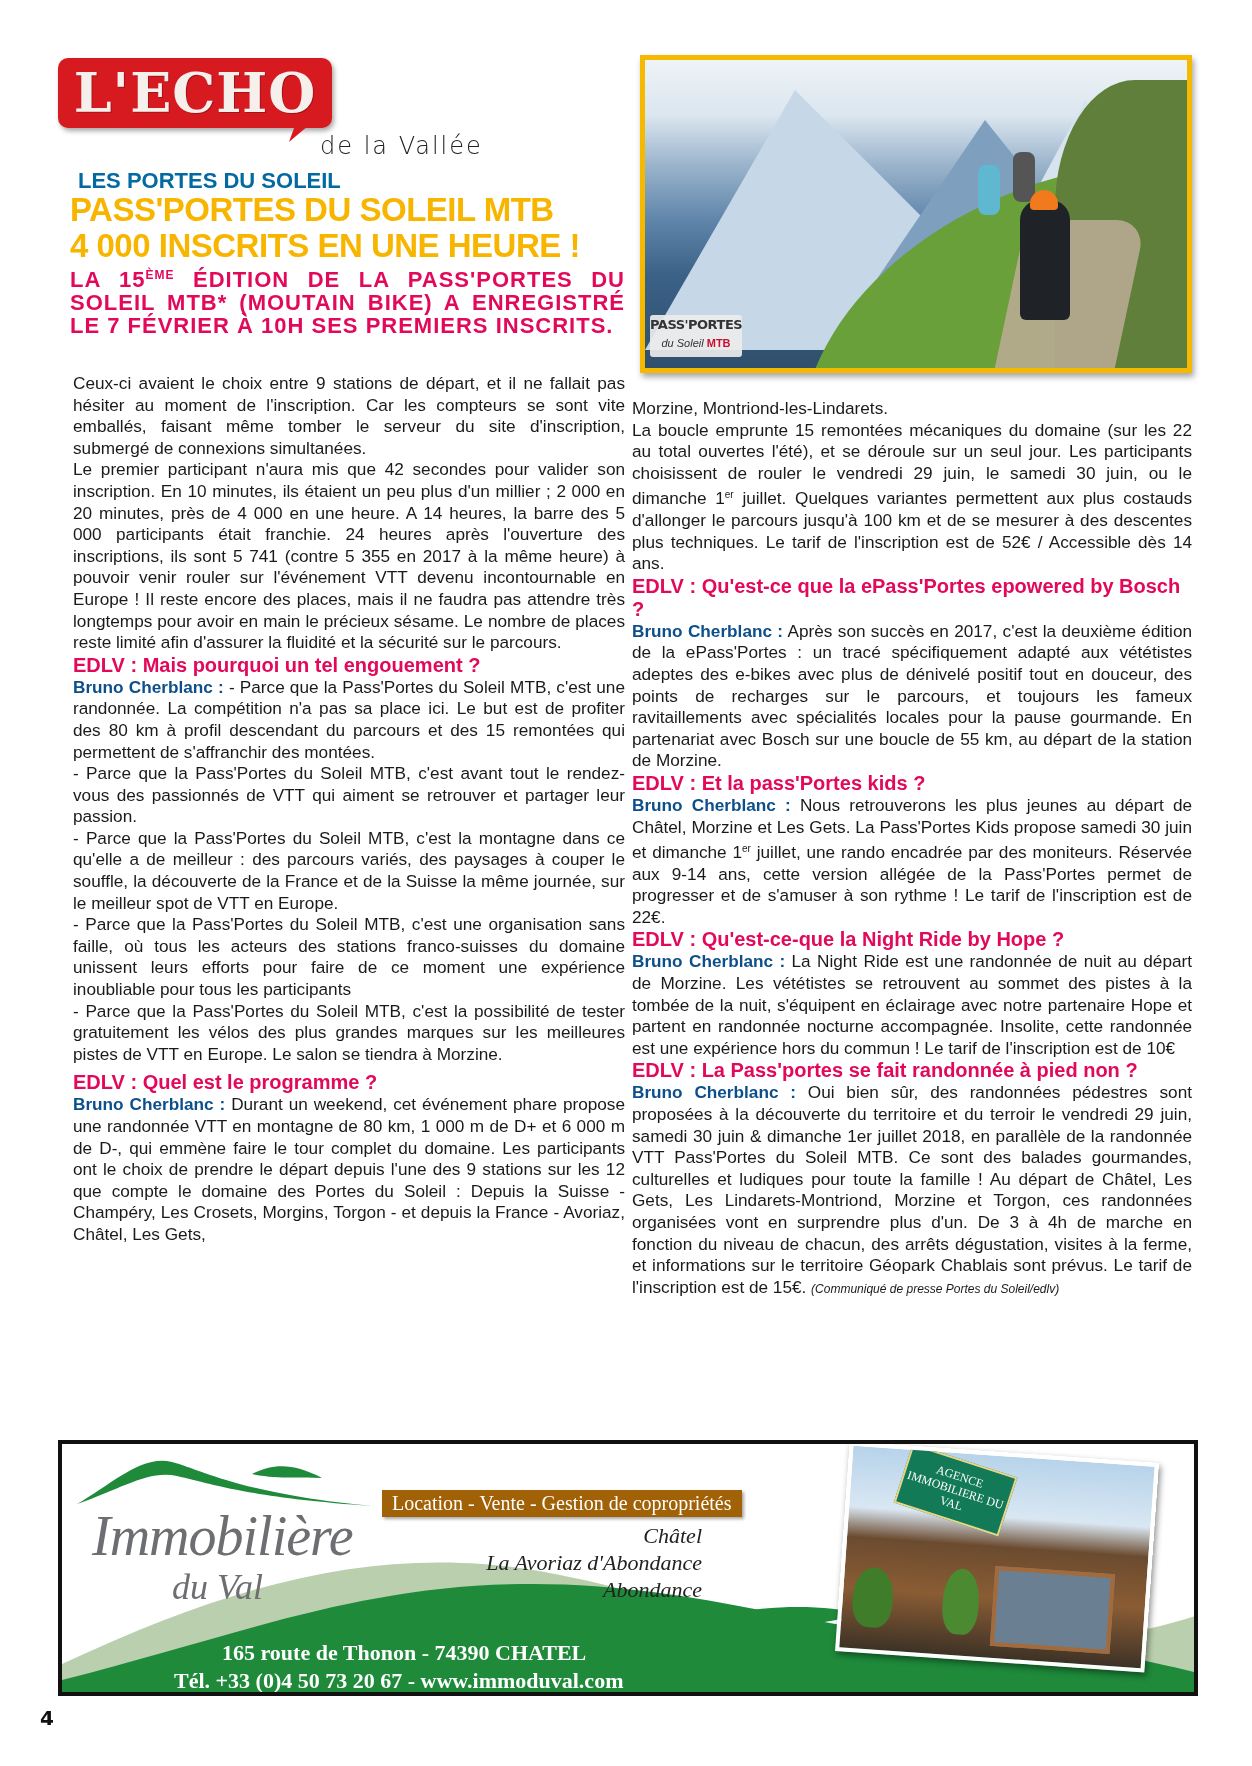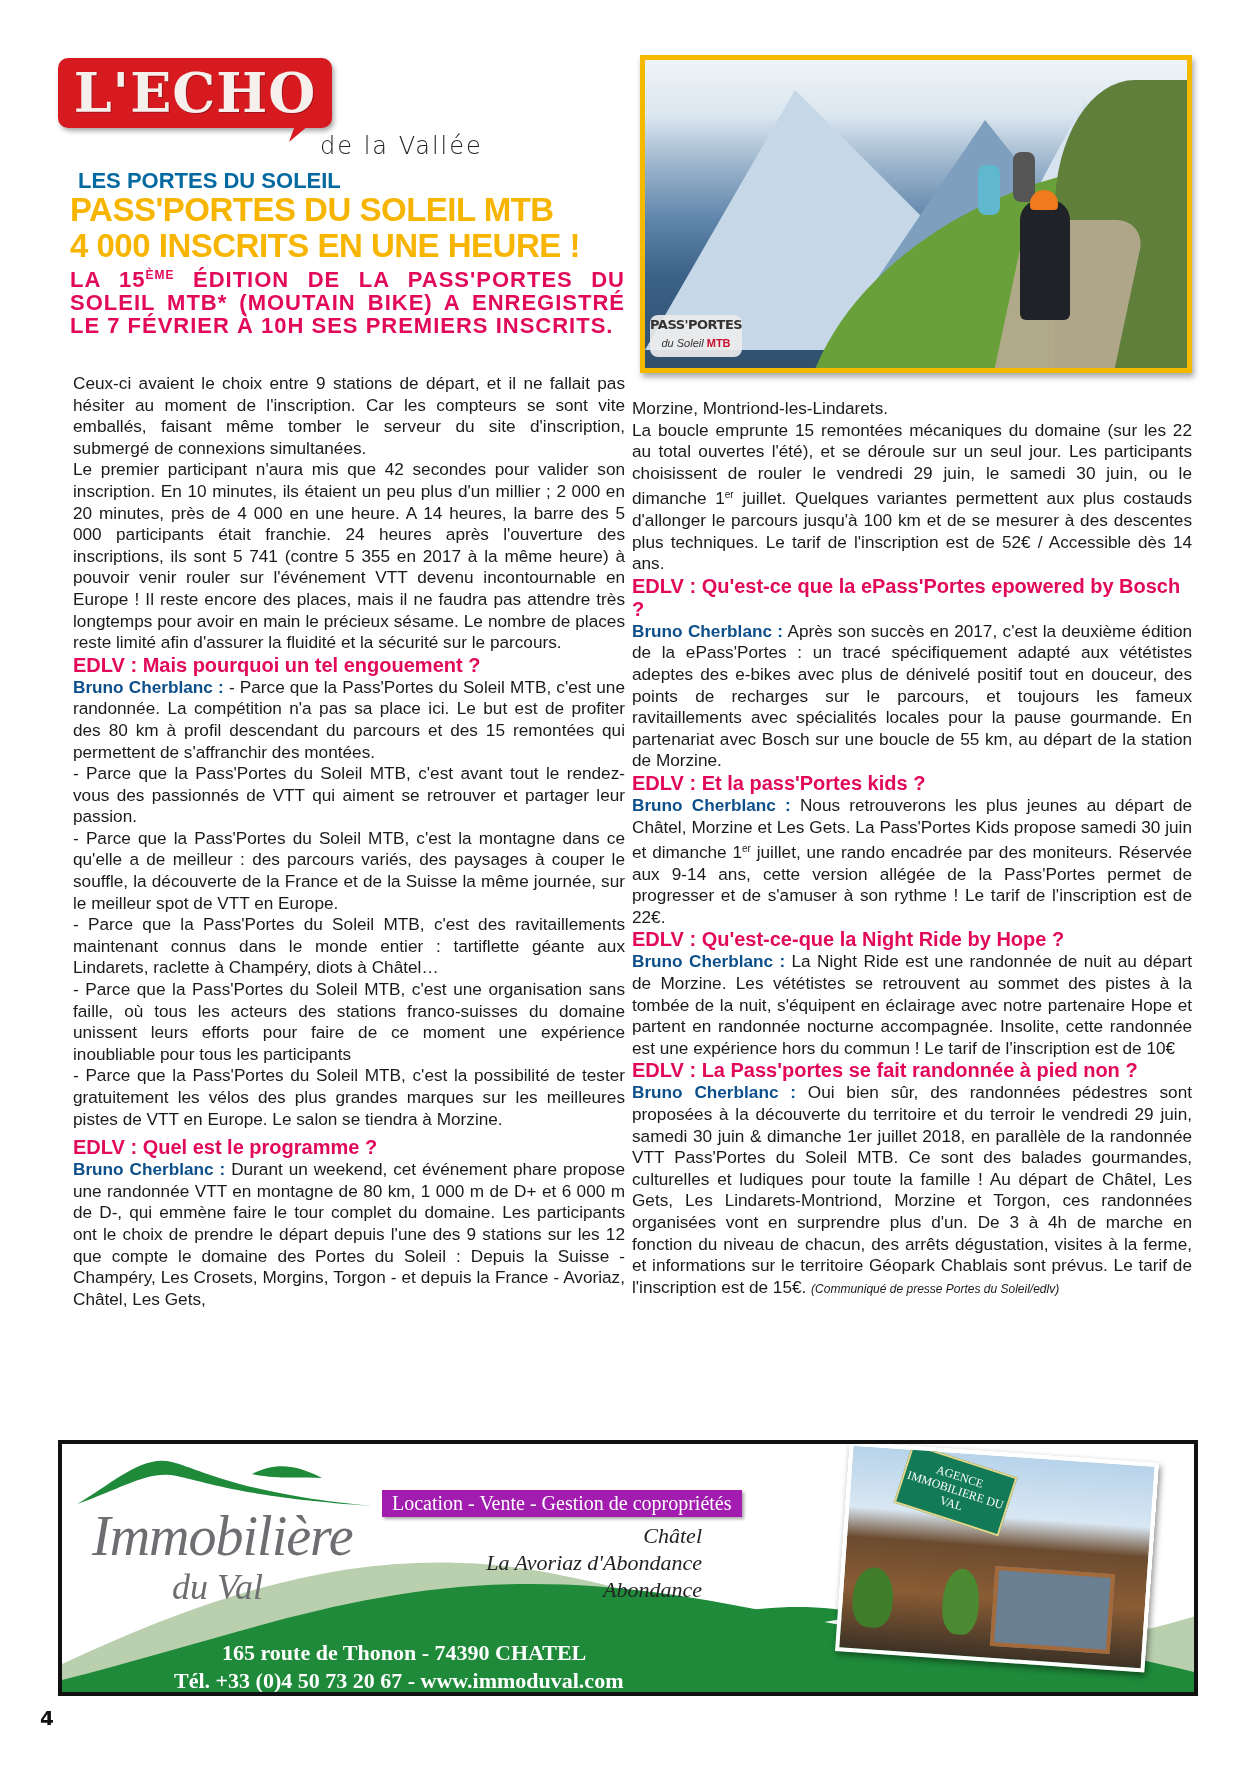--- a/index.html
+++ b/index.html
@@ -41,42 +41,42 @@
   .photo .hill2 { position: absolute; left: 410px; top: 20px; width: 200px; height: 320px; background: #5f7f3b;
                   border-radius: 40% 10% 0 0; }
   .photo .trail { position: absolute; left: 360px; top: 160px; width: 120px; height: 200px; background: #b8ab92;
                   transform: skewX(-12deg); border-radius: 30px 30px 0 0; opacity: 0.9; }
   .photo .rider { position: absolute; left: 375px; top: 140px; width: 50px; height: 120px; background: #1f2328;
                   border-radius: 20px 20px 6px 6px; }
   .photo .helmet { position: absolute; left: 385px; top: 130px; width: 28px; height: 20px; background: #f07a1c; border-radius: 14px 14px 4px 4px; }
   .photo .rider2 { position: absolute; left: 333px; top: 105px; width: 22px; height: 50px; background: #5fb7d0; border-radius: 8px; }
   .photo .rider3 { position: absolute; left: 368px; top: 92px; width: 22px; height: 50px; background: #555; border-radius: 8px; }
   .badge { position: absolute; left: 5px; top: 255px; width: 92px; height: 42px; background: rgba(235,235,235,0.92);
-           border-radius: 8px; text-align: center; }
+           border-radius: 3px; text-align: center; }
   .badge-top { display: block; font-family: "DejaVu Sans", sans-serif; font-weight: bold; font-size: 13px; color: #333; line-height: 20px; letter-spacing: -0.5px; }
   .badge-bot { display: block; font-size: 11px; line-height: 16px; }
   .badge-du { font-style: italic; color: #333; }
   .badge-mtb { font-weight: bold; color: #c8102e; }
 
   
   .col { position: absolute; font-size: 17.2px; line-height: 21.6px; text-align: justify; color: #1a1a1a; }
   .col p { margin: 0; }
   .col .q { color: #e2085a; font-weight: bold; font-size: 20px; line-height: 23px; text-align: left; }
   .col .who { color: #0d4f8b; font-weight: bold; }
   .col sup { font-size: 10px; vertical-align: 6px; }
   .col .credit { font-style: italic; font-size: 12px; }
   .col-left { left: 73px; top: 373px; width: 552px; }
   .col-right { left: 632px; top: 398px; width: 560px; }
 
   
   .ad { position: absolute; left: 58px; top: 1440px; width: 1140px; height: 256px; border: 4px solid #111; background: #ffffff; overflow: hidden; }
   .ad-swoosh { position: absolute; left: 10px; top: 10px; width: 300px; height: 56px; }
   .ad-name1 { position: absolute; left: 30px; top: 60px; font-family: "Liberation Serif", serif; font-style: italic; font-size: 56px; color: #6d6e71; letter-spacing: -1px; }
   .ad-name2 { position: absolute; left: 110px; top: 122px; font-family: "Liberation Serif", serif; font-style: italic; font-size: 36px; color: #6d6e71; }
-  .ad-tag { position: absolute; left: 320px; top: 46px; background: #a21caf; color: #fff; padding: 2px 10px; font-family: "Liberation Serif", serif;
+  .ad-tag { position: absolute; left: 320px; top: 46px; background: #a16207; color: #fff; padding: 2px 10px; font-family: "Liberation Serif", serif;
             font-size: 20px; box-shadow: 2px 2px 3px rgba(0,0,0,0.35); }
   .ad-towns { position: absolute; left: 380px; top: 78px; width: 260px; text-align: right; font-family: "Liberation Serif", serif; font-style: italic;
               font-size: 22px; line-height: 27px; color: #222; }
   .ad-waves { position: absolute; left: 0; top: 0; width: 1140px; height: 256px; }
   .ad-address { position: absolute; left: 160px; top: 196px; font-family: "Liberation Serif", serif; font-weight: bold; font-size: 22px; color: #fff; }
   .ad-phone { position: absolute; left: 112px; top: 224px; font-family: "Liberation Serif", serif; font-weight: bold; font-size: 22px; color: #fff; }
   .ad-photo { position: absolute; left: 780px; top: 8px; width: 310px; height: 210px; transform: rotate(4deg);
               background: linear-gradient(180deg, #b7d3ea 0%, #d9e7f3 30%, #6b4b2f 45%, #8a5c34 70%, #3d3226 100%);
               border: 4px solid #fff; box-shadow: 2px 3px 6px rgba(0,0,0,0.45); overflow: hidden; }
   .ad-sign { position: absolute; left: 50px; top: 6px; width: 110px; height: 62px; background: #137a57; transform: rotate(14deg);
@@ -122,21 +122,20 @@
   </div>
 </div>
 
 <div class="col col-left">
   <p>Ceux-ci avaient le choix entre 9 stations de départ, et il ne fallait pas hésiter au moment de l'inscription. Car les compteurs se sont vite emballés, faisant même tomber le serveur du site d'inscription, submergé de connexions simultanées.</p>
   <p>Le premier participant n'aura mis que 42 secondes pour valider son inscription. En 10 minutes, ils étaient un peu plus d'un millier ; 2 000 en 20 minutes, près de 4 000 en une heure.  A 14 heures, la barre des 5 000 participants était franchie. 24 heures après l'ouverture des inscriptions, ils sont 5 741 (contre 5 355 en 2017 à la même heure) à pouvoir venir rouler sur l'événement VTT devenu incontournable en Europe ! Il reste encore des places, mais il ne faudra pas attendre très longtemps pour avoir en main le précieux sésame. Le nombre de places reste limité afin d'assurer la fluidité et la sécurité sur le parcours.</p>
   <p class="q">EDLV : Mais pourquoi un tel engouement ?</p>
   <p><span class="who">Bruno Cherblanc :</span><span> - Parce que la Pass'Portes du Soleil MTB, c'est une randonnée. La compétition n'a pas sa place ici. Le but est de profiter des 80 km à profil descendant du parcours et des 15 remontées qui permettent de s'affranchir des montées.</span></p>
   <p>- Parce que la Pass'Portes du Soleil MTB, c'est avant tout le rendez-vous des passionnés de VTT qui aiment se retrouver et partager leur passion.</p>
   <p>- Parce que la Pass'Portes du Soleil MTB, c'est la montagne dans ce qu'elle a de meilleur : des parcours variés, des paysages à couper le souffle, la découverte de la France et de la Suisse la même journée, sur le meilleur spot de VTT en Europe.</p>
-  <p>- Parce que la Pass'Portes du Soleil MTB, c'est des ravitaillements maintenant connus dans le monde entier : tartiflette géante aux Lindarets, raclette à Champéry, diots à Châtel…</p>
   <p>- Parce que la Pass'Portes du Soleil MTB, c'est une organisation sans faille, où tous les acteurs des stations franco-suisses du domaine unissent leurs efforts pour faire de ce moment une expérience inoubliable pour tous les participants</p>
   <p>- Parce que la Pass'Portes du Soleil MTB, c'est la possibilité de tester gratuitement les vélos des plus grandes marques sur les meilleures pistes de VTT en Europe. Le salon se tiendra à Morzine.</p>
   <p class="q" style="margin-top:6px">EDLV : Quel est le programme ?</p>
   <p><span class="who">Bruno Cherblanc :</span><span> Durant un weekend, cet événement phare propose une randonnée VTT en montagne de 80 km, 1 000 m de D+ et 6 000 m de D-, qui emmène faire le tour complet du domaine. Les participants ont le choix de prendre le départ depuis l'une des 9 stations sur les 12 que compte le domaine des Portes du Soleil : Depuis la Suisse - Champéry, Les Crosets, Morgins, Torgon - et depuis la France - Avoriaz, Châtel, Les Gets,</span></p>
 </div>
 
 <div class="col col-right">
   <p>Morzine, Montriond-les-Lindarets.</p>
   <p><span>La boucle emprunte 15 remontées mécaniques du domaine (sur les 22 au total ouvertes l'été), et se déroule sur un seul jour. Les participants choisissent de rouler le vendredi 29 juin, le samedi 30 juin, ou le dimanche 1</span><sup>er</sup><span> juillet. Quelques variantes permettent aux plus costauds d'allonger le parcours jusqu'à 100 km et de se mesurer à des descentes plus techniques. Le tarif de l'inscription est de 52€ / Accessible dès 14 ans.</span></p>
   <p class="q">EDLV : Qu'est-ce que la ePass'Portes epowered by Bosch ?</p>

